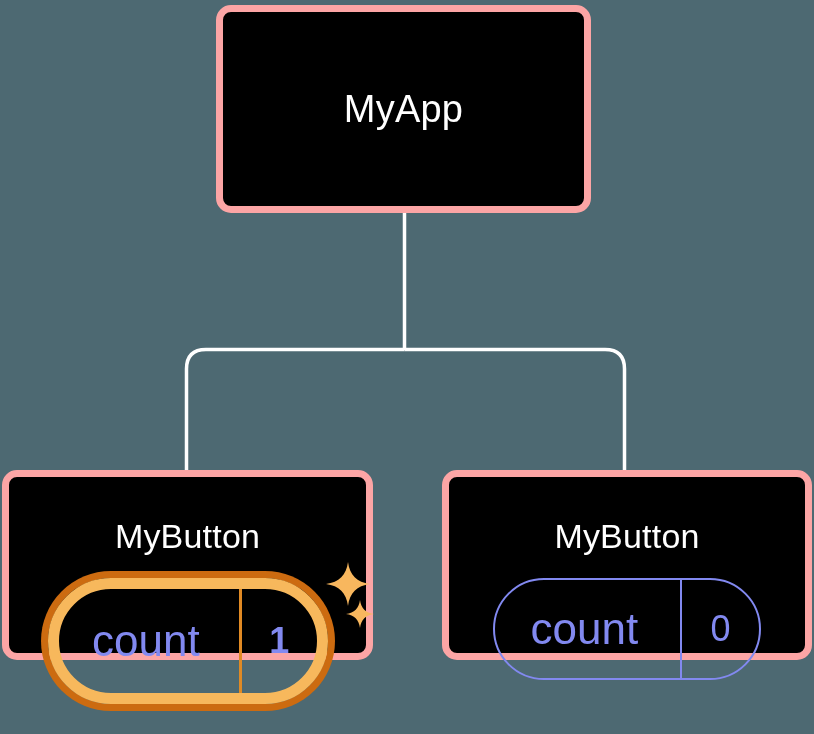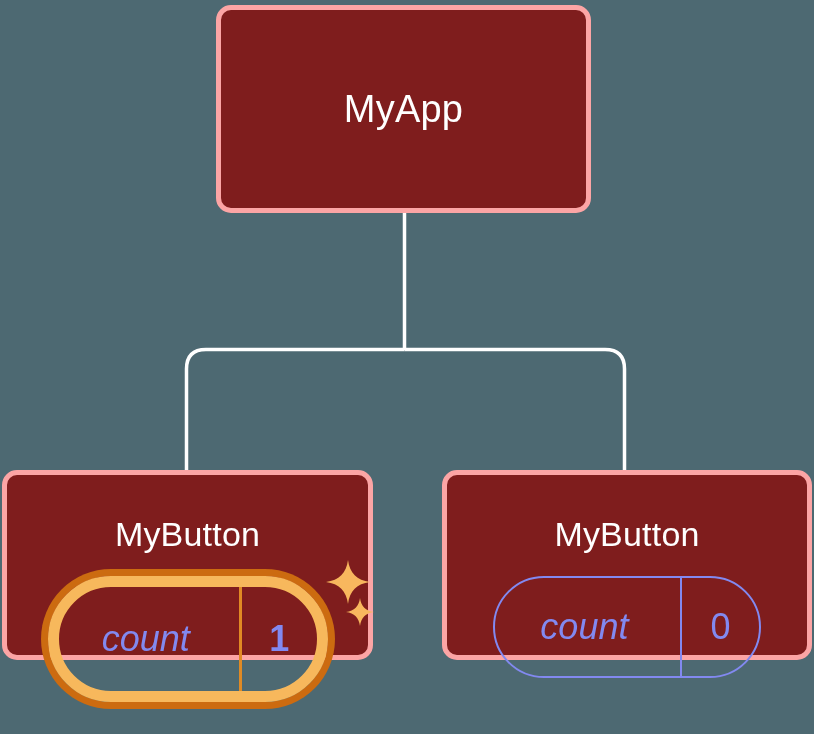--- a/index.html
+++ b/index.html
@@ -31,22 +31,22 @@
     top: 0;
     width: 814px;
     height: 734px;
     z-index: 1;
   }
 
   
   .node {
     position: absolute;
     box-sizing: border-box;
-    background: #7f1d1d;
-    border: 5px solid #fca5a5;
+    background: #000000;
+    border: 7px solid #fca5a5;
     border-radius: 15px;
     z-index: 2;
   }
 
   .node-root {
     left: 216px;
     top: 5px;
     width: 375px;
     height: 208px;
     display: flex;
@@ -130,24 +130,23 @@
     flex: 0 0 auto;
     width: 30%;
   }
 
   
   .pill-plain .pill-val     { border-left: 2px solid #8289f0; }
   .pill-highlight .pill-val { border-left: 3px solid #e08a24; }
 
   .pill-key-text {
     color: #8289f0;
-    font-size: 36px;
+    font-size: 44px;
     font-weight: 300;
     white-space: nowrap;
-    font-style: italic;
   }
 
   .pill-val-text {
     color: #8289f0;
     font-size: 36px;
     font-weight: 300;
     white-space: nowrap;
   }
 
   .pill-highlight .pill-val-text {

